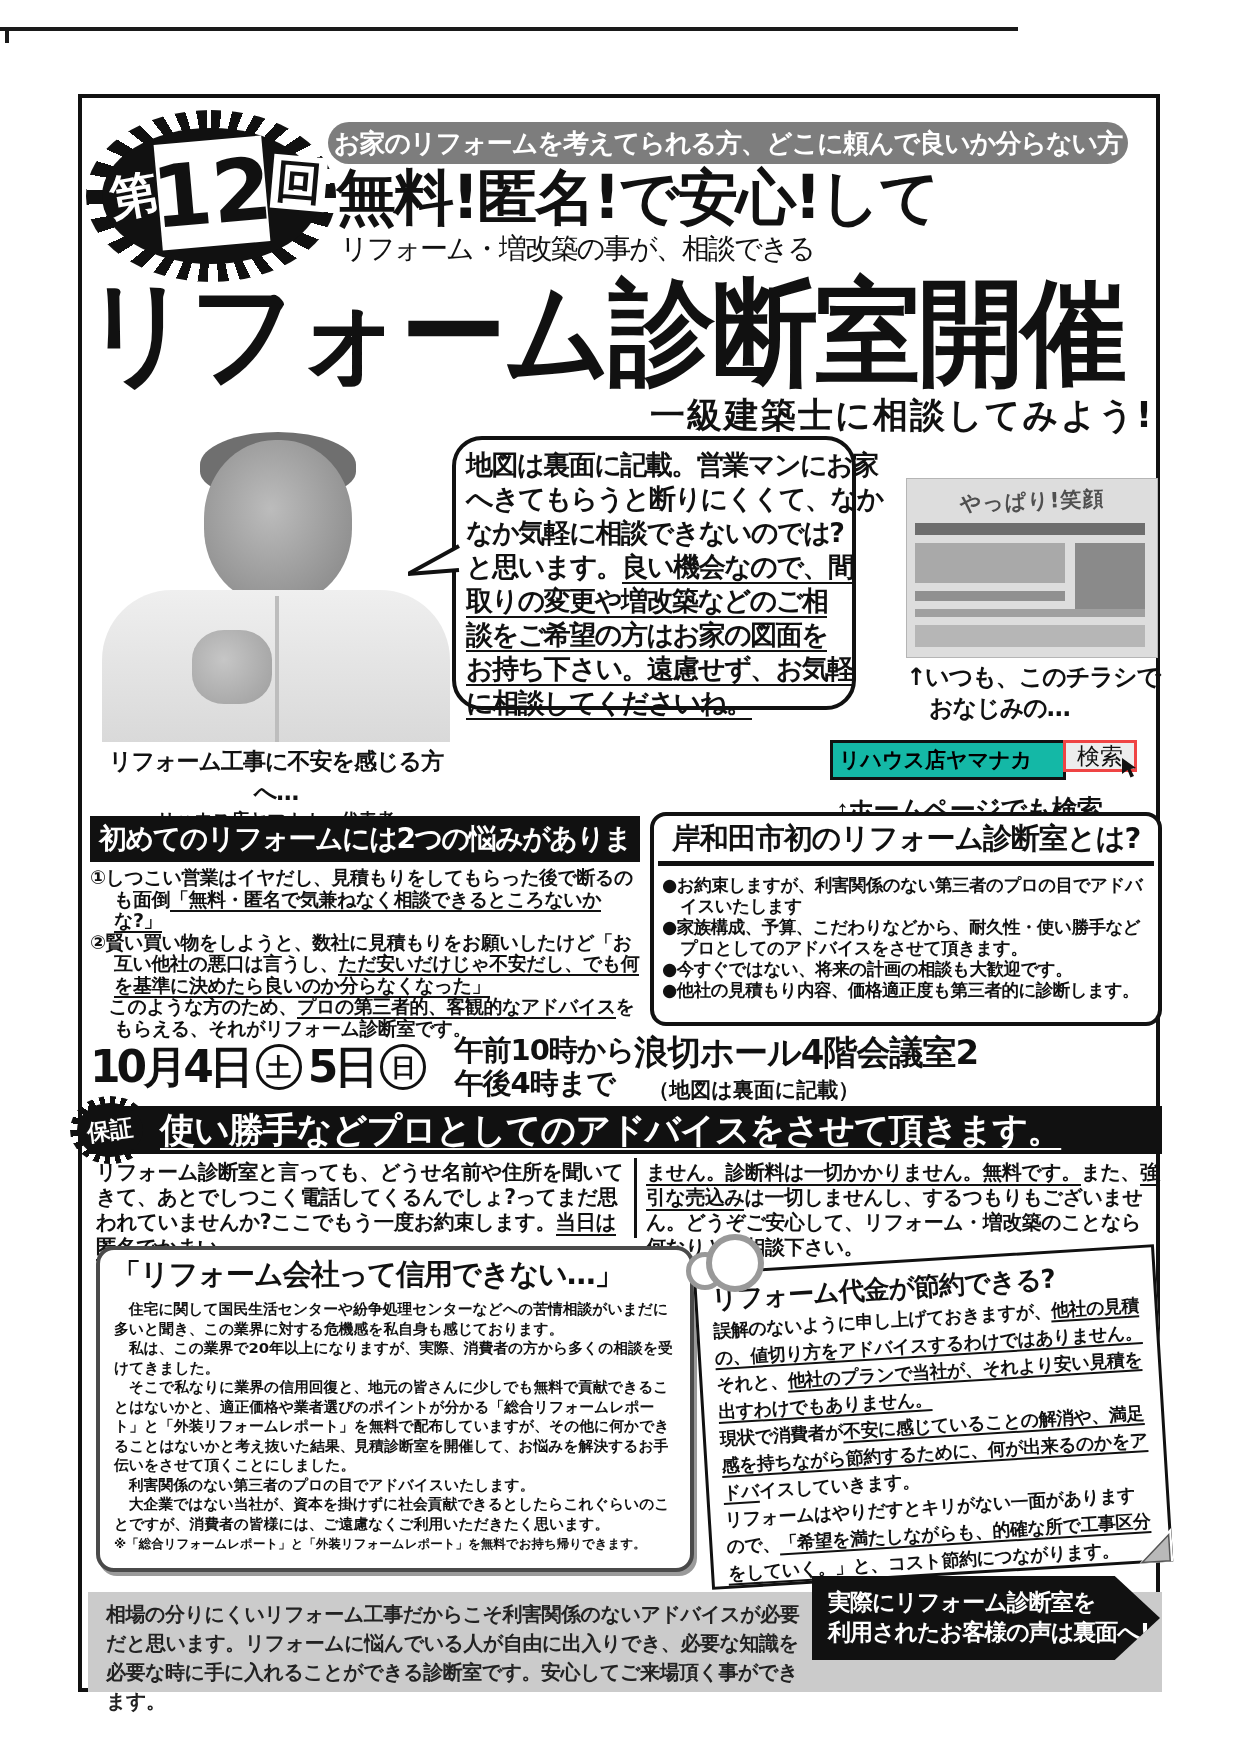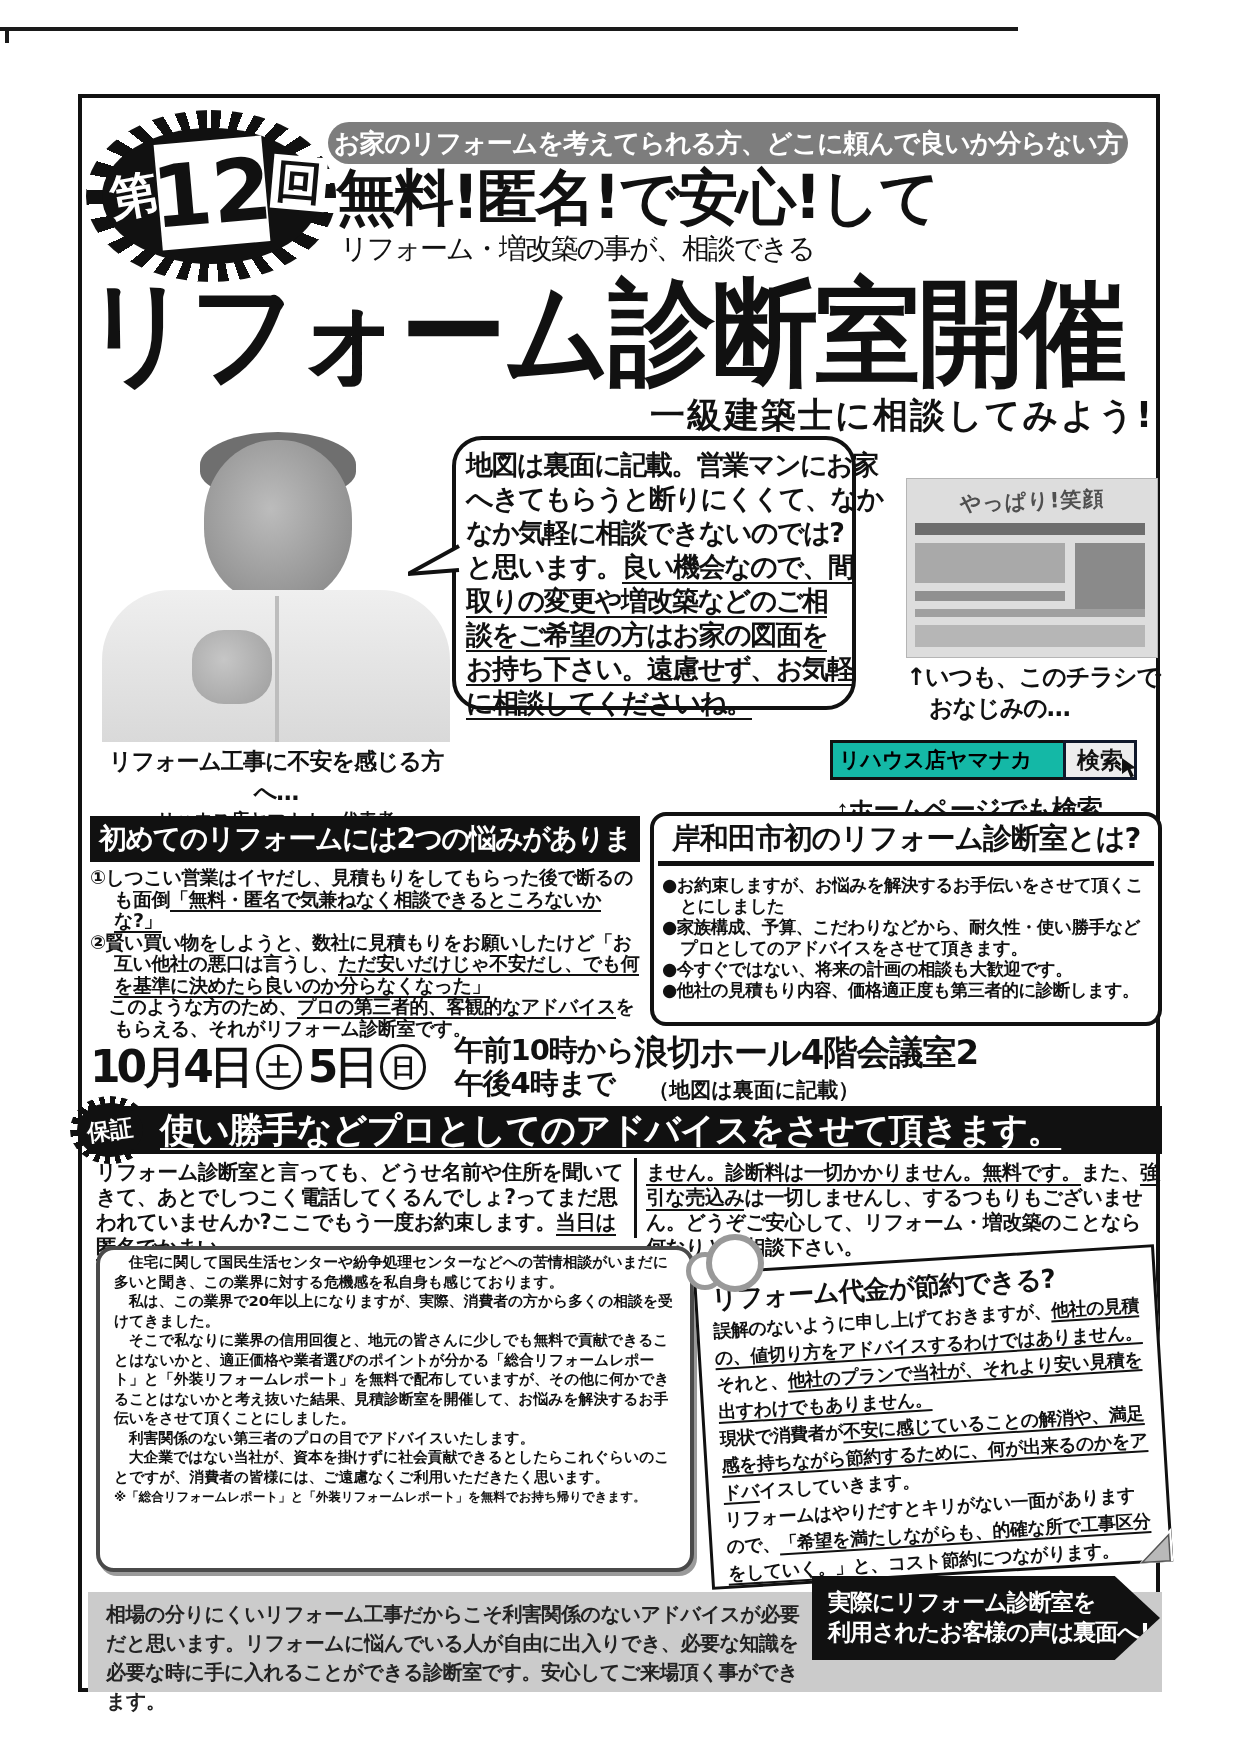--- a/index.html
+++ b/index.html
@@ -61,22 +61,22 @@
   .ct3{left:168px;top:64px;width:70px;height:70px;background:#8a8a8a;}
   .ct4{left:8px;top:112px;width:150px;height:10px;}
   .ct5{left:8px;top:130px;width:230px;height:8px;background:#a0a0a0;}
   .ct6{left:8px;top:146px;width:230px;height:22px;background:#b6b6b6;}
   .clip-caption{left:906px;top:662px;width:260px;font-size:24px;font-weight:900;line-height:1.3;letter-spacing:-1px;}
 
   
   .search-row{left:830px;top:740px;width:330px;height:40px;display:flex;}
   .search-input{width:236px;height:40px;border:3px solid #111;box-sizing:border-box;font-size:21px;font-weight:700;
                 padding:0 6px;font-family:"DejaVu Sans",sans-serif;background:#14b8a6;border-radius:0;}
-  .search-btn{width:74px;height:40px;border:3px solid #0f172a;border-left-width:3px;box-sizing:border-box;background:#ededed;
-              font-size:23px;font-weight:700;display:flex;align-items:center;justify-content:center;margin-left:-3px;}
+  .search-btn{width:74px;height:32px;border:3px solid #ef4444;border-left-width:3px;box-sizing:border-box;background:#ededed;
+              font-size:23px;font-weight:400;display:flex;align-items:center;justify-content:center;margin-left:-3px;}
   .cursor-icon{position:absolute;left:1122px;top:758px;}
   .search-caption{left:836px;top:792px;font-size:26px;font-weight:900;letter-spacing:-1px;font-family:Liberation Serif, serif;}
 
   
   .worries{left:90px;top:816px;width:550px;}
   .worries-header{background:#111;color:#fff;font-size:28px;font-weight:900;text-align:center;height:46px;line-height:46px;letter-spacing:-1.5px;}
   .worries-body{margin-top:5px;}
   .worries-body .wp{font-size:19px;font-weight:800;line-height:21.5px;letter-spacing:-0.5px;padding-left:24px;text-indent:-24px;}
 
   
@@ -222,21 +222,21 @@
         <div class="wp">②賢い買い物をしようと、数社に見積もりをお願いしたけど「お互い他社の悪口は言うし、<u>ただ安いだけじゃ不安だし、でも何を基準に決めたら良いのか分らなくなった」</u></div>
         <div class="wp">　このような方のため、<u>プロの第三者的、客観的なアドバイス</u>をもらえる、それがリフォーム診断室です。</div>
       </div>
   </div>
 
   <div class="abs diagnosis">
     <div class="diag-header">岸和田市初のリフォーム診断室とは?</div>
     <div class="diag-rule"></div>
     <div class="diag-bullets">
 
-    <div class="db">●お約束しますが、お悩みを解決するお手伝いをさせて頂くことにしました</div>
+    <div class="db">●お約束しますが、利害関係のない第三者のプロの目でアドバイスいたします</div>
         <div class="db">●家族構成、予算、こだわりなどから、耐久性・使い勝手などプロとしてのアドバイスをさせて頂きます。</div>
         <div class="db">●今すぐではない、将来の計画の相談も大歓迎です。</div>
         <div class="db">●他社の見積もり内容、価格適正度も第三者的に診断します。</div>
       </div>
   </div>
 
   <div class="abs schedule">
     <span class="date-big">10月4日</span>
     <span class="daycircle">土</span>
     <span class="date-big">5日</span>
@@ -257,20 +257,21 @@
   <div class="abs pbadge">
     <div class="pbadge-burst"></div>
     <div class="pbadge-core"></div>
     <div class="pbadge-text">保証</div>
   </div>
   <div class="abs pcol-left">リフォーム診断室と言っても、どうせ名前や住所を聞いてきて、あとでしつこく電話してくるんでしょ?ってまだ思われていませんか?ここでもう一度お約束します。<u>当日は匿名でかまい</u></div>
   <div class="abs pcol-divider"></div>
   <div class="abs pcol-right"><u>ません。診断料は一切かかりません。無料です。</u>また、<u>強引な売込み</u>は一切しませんし、するつもりもございません。どうぞご安心して、リフォーム・増改築のことなら何なりとご相談下さい。</div>
 
   <div class="abs trust">
+    <div class="trust-title">「リフォーム会社って信用できない…」</div>
     <div class="trust-body">
 
     <div class="tp">　住宅に関して国民生活センターや紛争処理センターなどへの苦情相談がいまだに多いと聞き、この業界に対する危機感を私自身も感じております。</div>
         <div class="tp">　私は、この業界で20年以上になりますが、実際、消費者の方から多くの相談を受けてきました。</div>
         <div class="tp">　そこで私なりに業界の信用回復と、地元の皆さんに少しでも無料で貢献できることはないかと、適正価格や業者選びのポイントが分かる「総合リフォームレポート」と「外装リフォームレポート」を無料で配布していますが、その他に何かできることはないかと考え抜いた結果、見積診断室を開催して、お悩みを解決するお手伝いをさせて頂くことにしました。</div>
         <div class="tp">　利害関係のない第三者のプロの目でアドバイスいたします。</div>
         <div class="tp">　大企業ではない当社が、資本を掛けずに社会貢献できるとしたらこれぐらいのことですが、消費者の皆様には、ご遠慮なくご利用いただきたく思います。</div>
       </div>
     <div class="trust-note">※「総合リフォームレポート」と「外装リフォームレポート」を無料でお持ち帰りできます。</div>
   </div>

